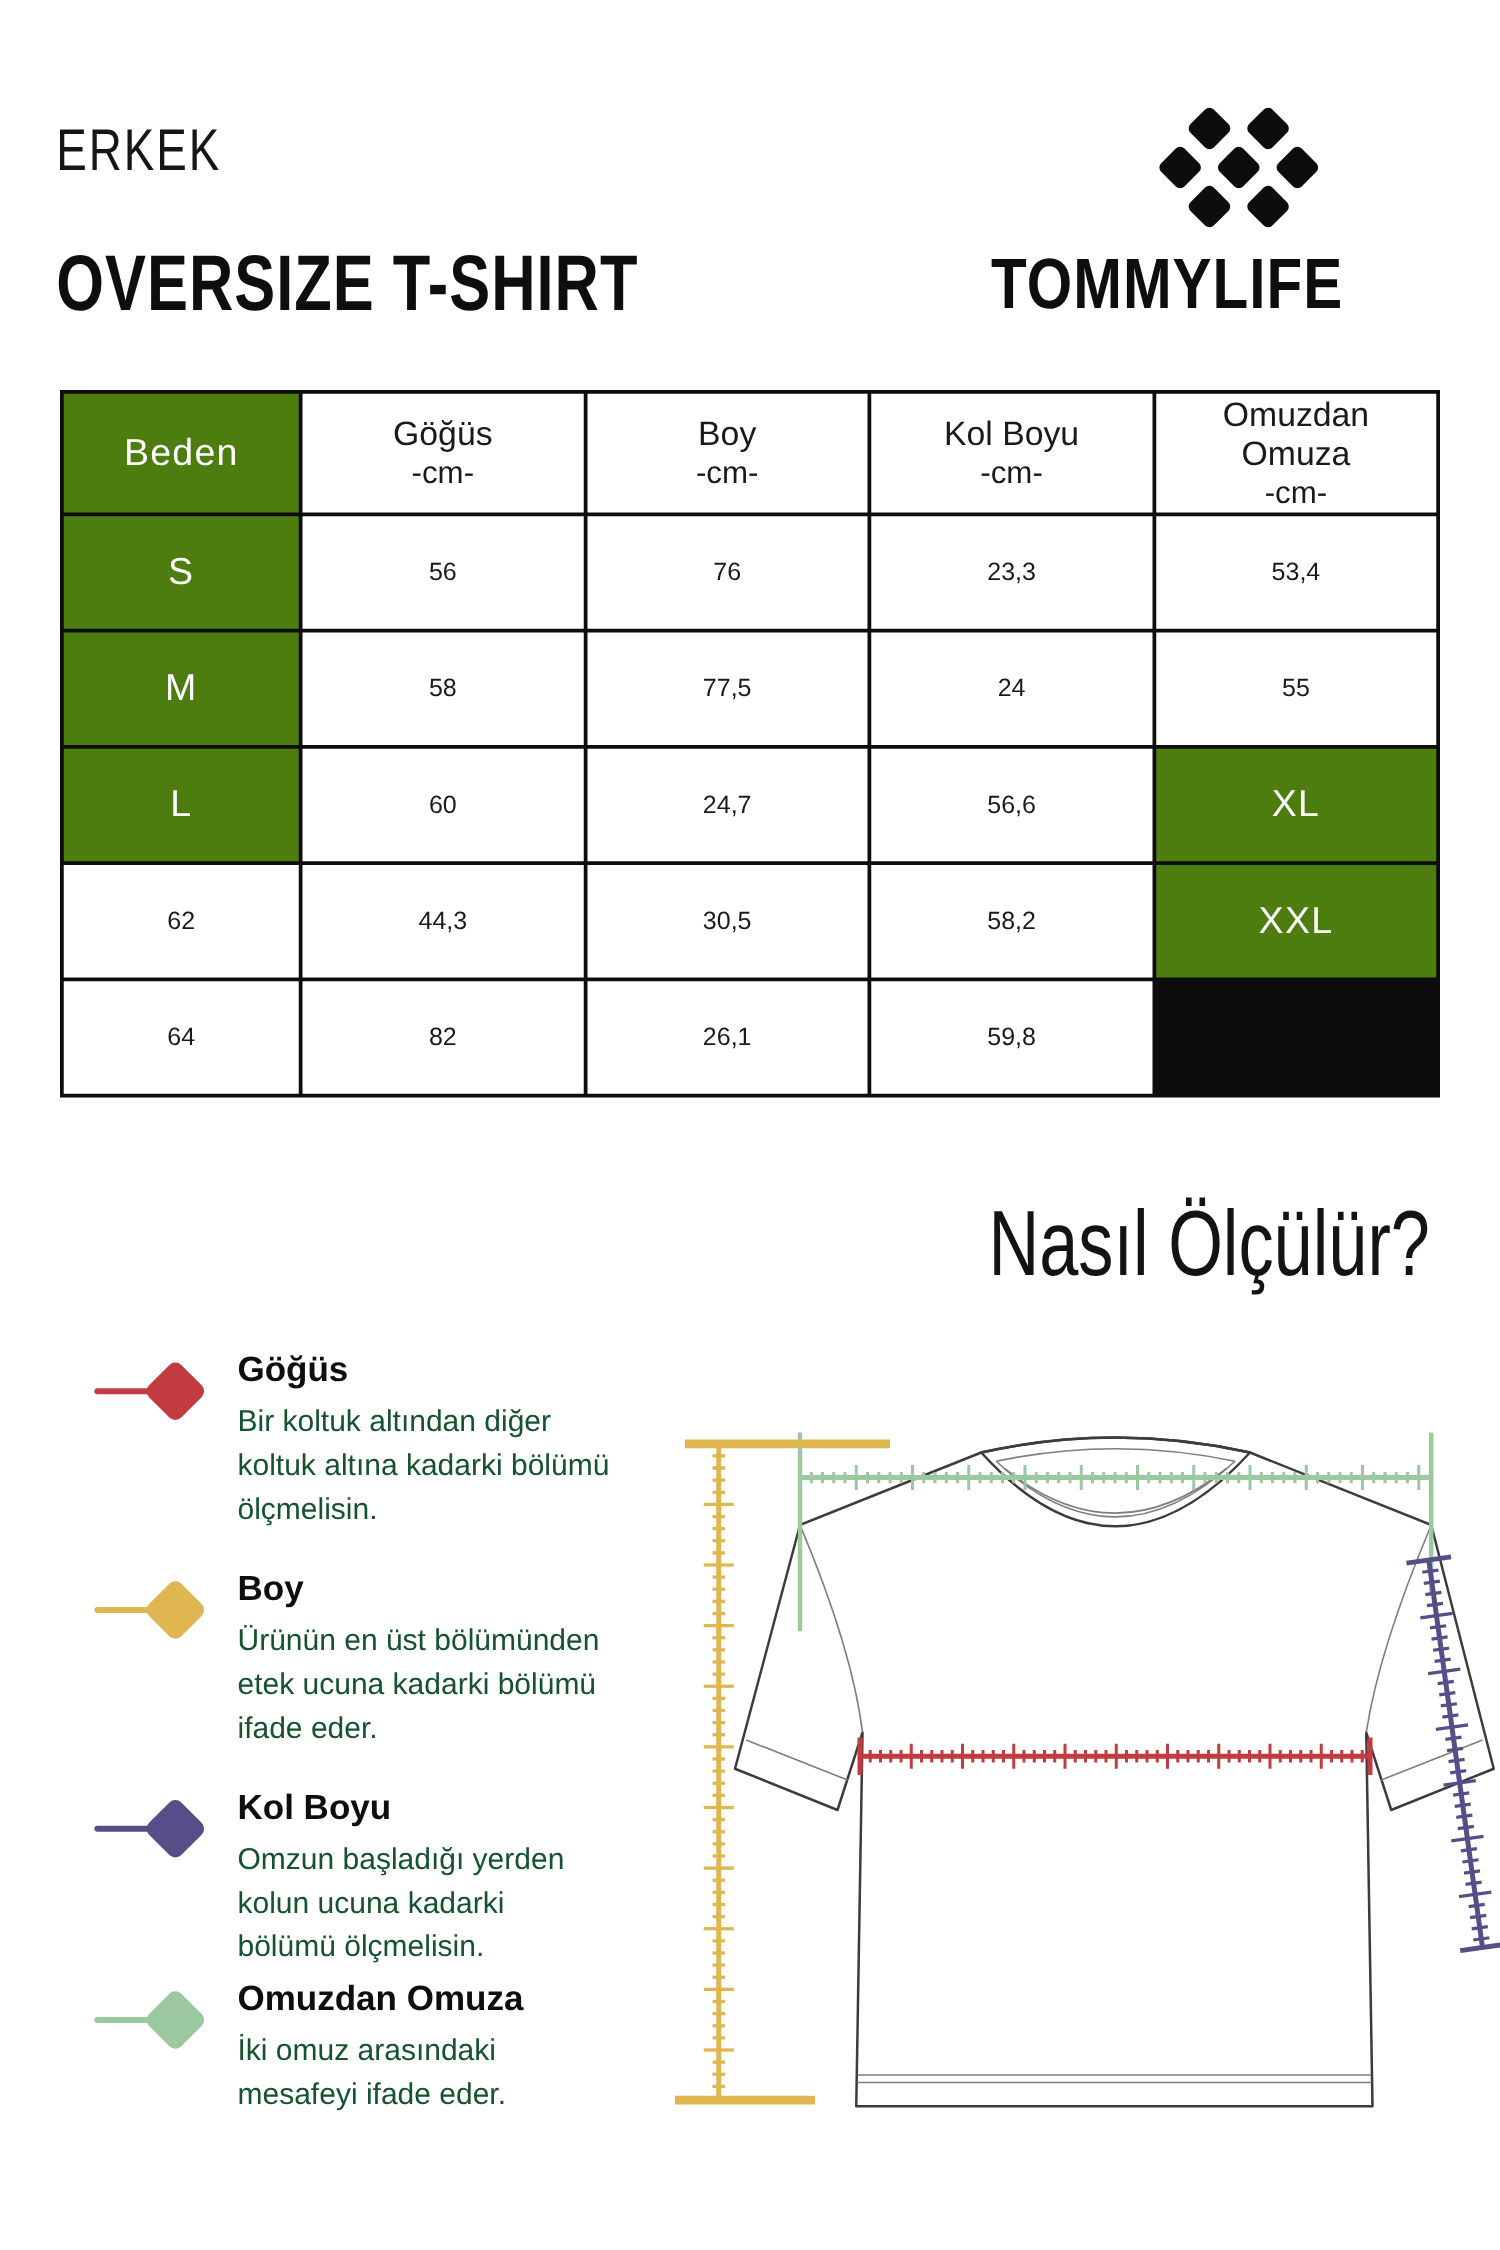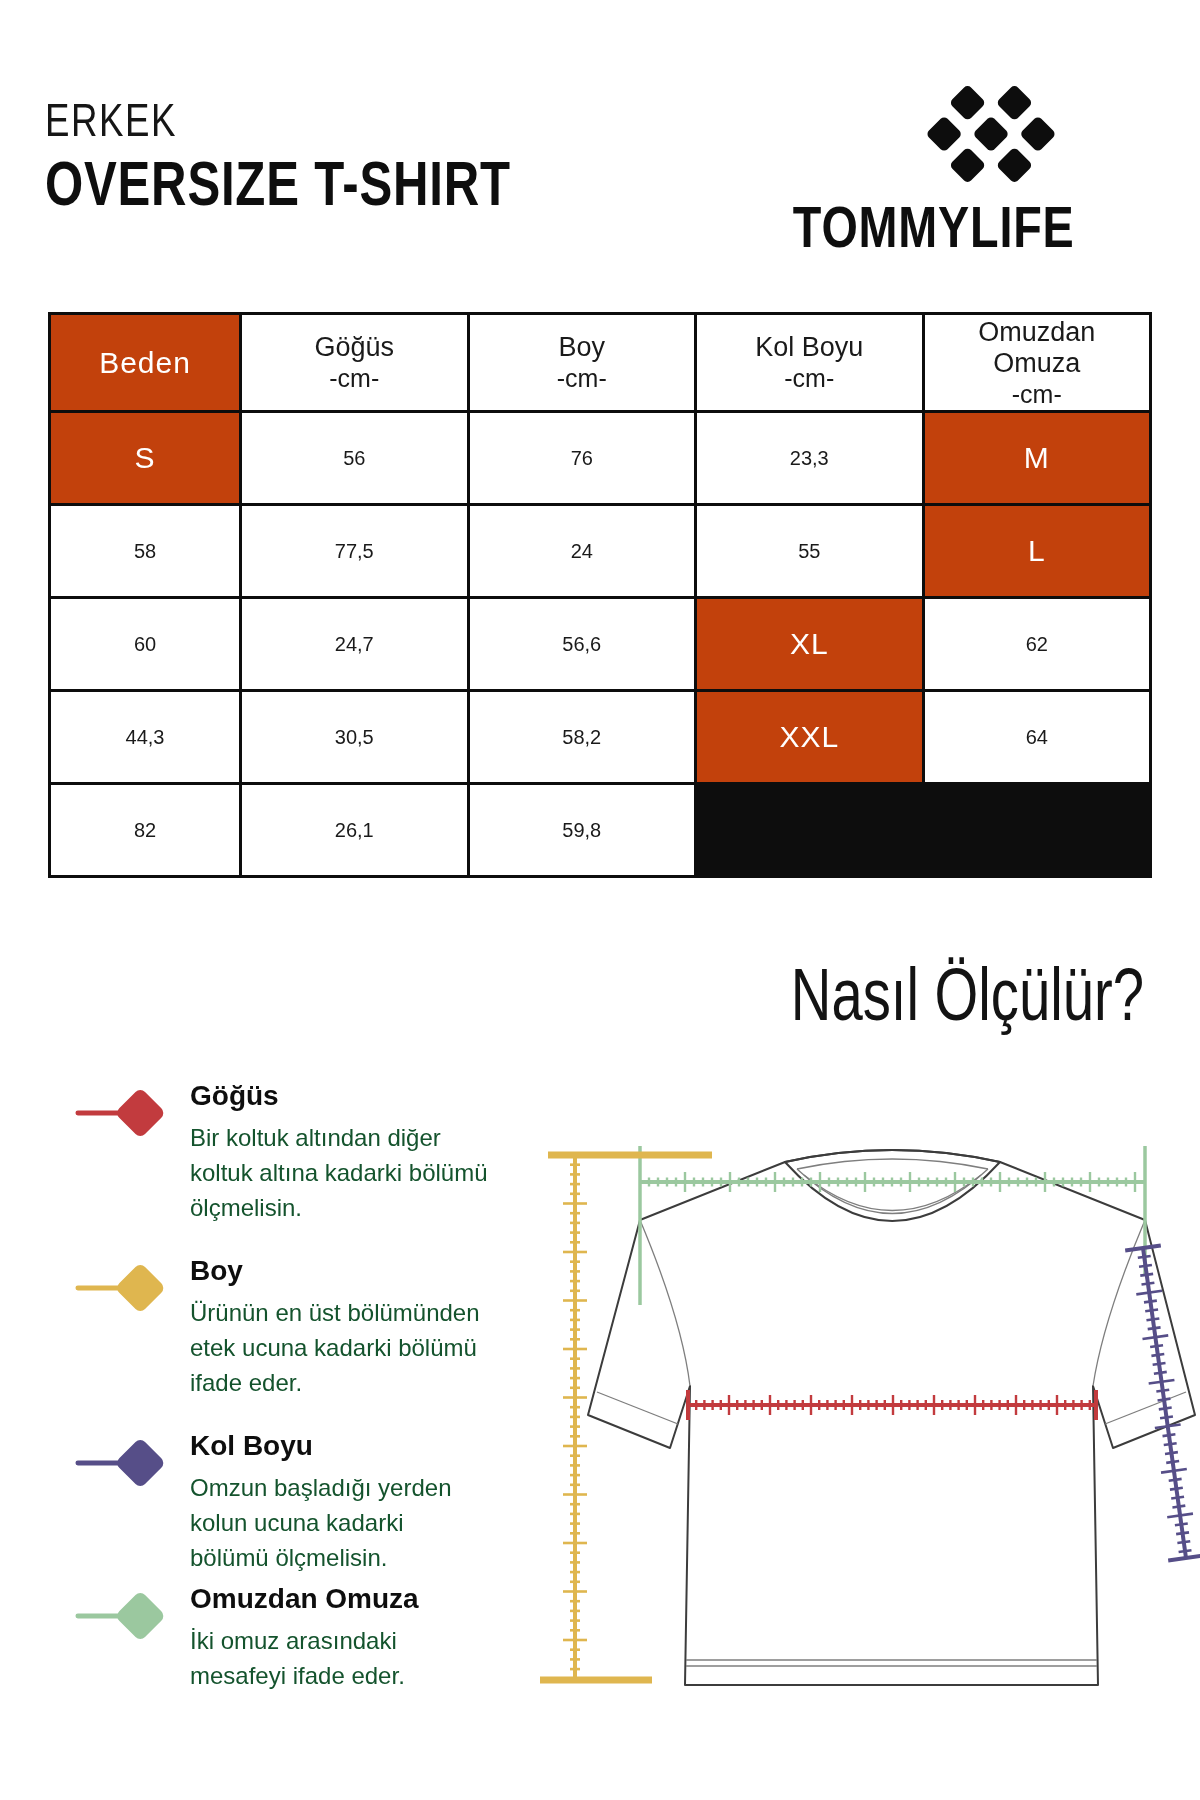--- a/index.html
+++ b/index.html
@@ -5,36 +5,36 @@
   * { margin:0; padding:0; box-sizing:border-box; }
   html,body { background:#fff; }
   body { width:1200px; height:1800px; overflow:hidden;
          font-family:"Liberation Sans","DejaVu Sans",sans-serif; color:#111; }
   .page { position:relative; width:1115px; height:1800px; background:#fff; }
 
   
   .title-block { position:absolute; left:45px; top:92px; }
   .cond { display:inline-block; transform:scaleX(0.78); transform-origin:0 50%; white-space:nowrap; }
   .title-cat { font-size:47px; font-weight:400; letter-spacing:2px; line-height:56px; color:#161616; }
-  .title-prod { font-size:63px; font-weight:700; letter-spacing:1px; line-height:70px; color:#0e0e0e; }
+  .title-prod { font-size:63px; font-weight:700; letter-spacing:1px; line-height:70px; color:#0e0e0e;margin-top:44px; }
 
   .brand-block { position:absolute; right:40px; top:80px; text-align:left; }
   .brand-logo { display:block; margin:0 0 6px auto; width:168px; height:108px; }
   .brand-name { font-size:57px; font-weight:700; letter-spacing:1px; color:#0e0e0e; }
   .brand-name .cond { transform-origin:100% 50%; transform:scaleX(0.82); }
 
   
   .size-table { position:absolute; left:48px; top:312px; width:1104px;
                 background:#0d0d0d; padding:3px; display:grid;
                 grid-template-columns:188px repeat(4,1fr); gap:3px; }
   .st-cell { background:#fff; display:flex; flex-direction:column;
              align-items:center; justify-content:center; text-align:center; }
   .st-head { height:95px; font-size:27px; color:#1a1a1a; }
   .st-row  { height:90px; font-size:20px; color:#1a1a1a; }
-  .st-dark { background:#c2410c; color:#fff; }
+  .st-dark { background:#4d7c0f; color:#fff; }
   .st-size { font-size:30px; letter-spacing:1px; }
   .st-label { white-space:pre-line; line-height:31px; }
   .st-unit { font-size:25px; margin-top:1px; }
   .st-beden { font-size:30px; letter-spacing:1px; }
 
   
   .htm-title { position:absolute; left:0; top:952px; width:1200px; text-align:right;
                font-size:74px; font-weight:400; color:#131313; }
   .htm-title .cond { transform-origin:50% 50%; transform:scaleX(0.76); }
 
@@ -102,20 +102,21 @@
     <div class="st-cell st-head">
       <div class="st-label">Omuzdan
 Omuza</div>
       <div class="st-unit">-cm-</div>
     </div>
 
     <div class="st-cell st-row st-dark st-size">S</div>
     <div class="st-cell st-row">56</div>
     <div class="st-cell st-row">76</div>
     <div class="st-cell st-row">23,3</div>
+    <div class="st-cell st-row">53,4</div>
 
     <div class="st-cell st-row st-dark st-size">M</div>
     <div class="st-cell st-row">58</div>
     <div class="st-cell st-row">77,5</div>
     <div class="st-cell st-row">24</div>
     <div class="st-cell st-row">55</div>
 
     <div class="st-cell st-row st-dark st-size">L</div>
     <div class="st-cell st-row">60</div>
     <div class="st-cell st-row">24,7</div>

